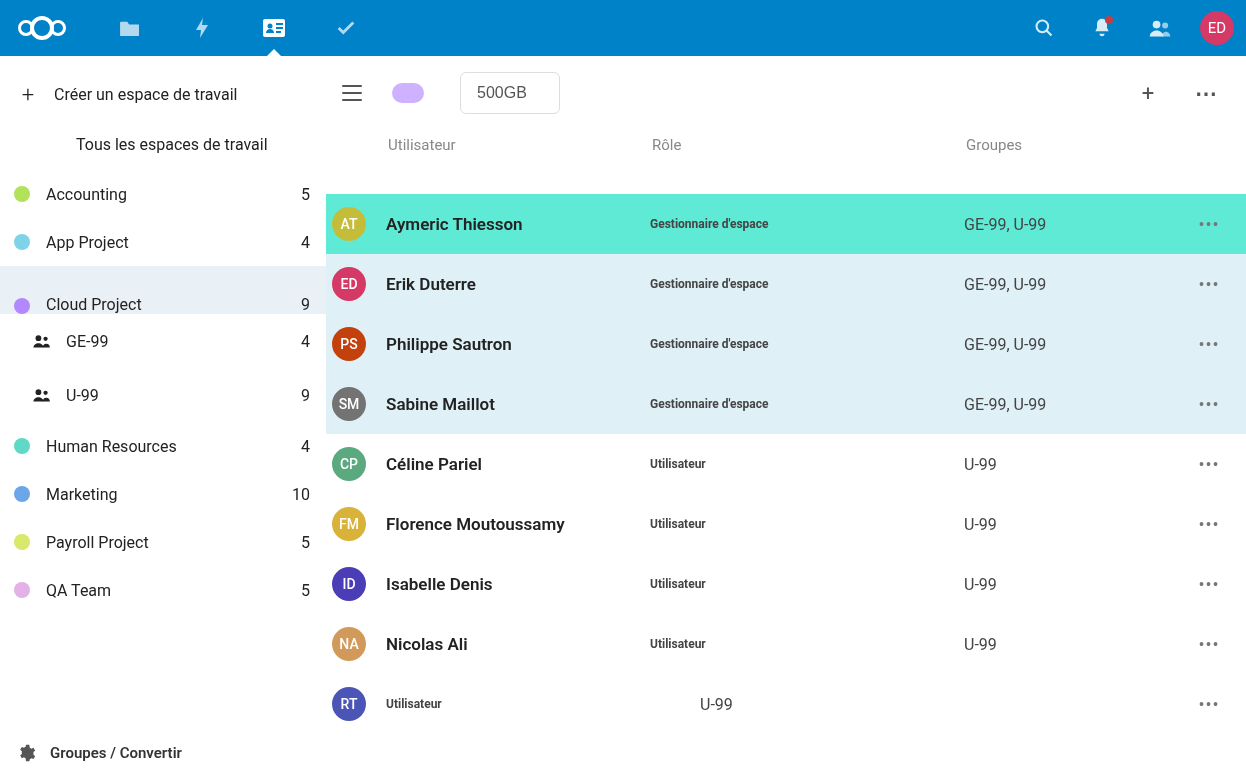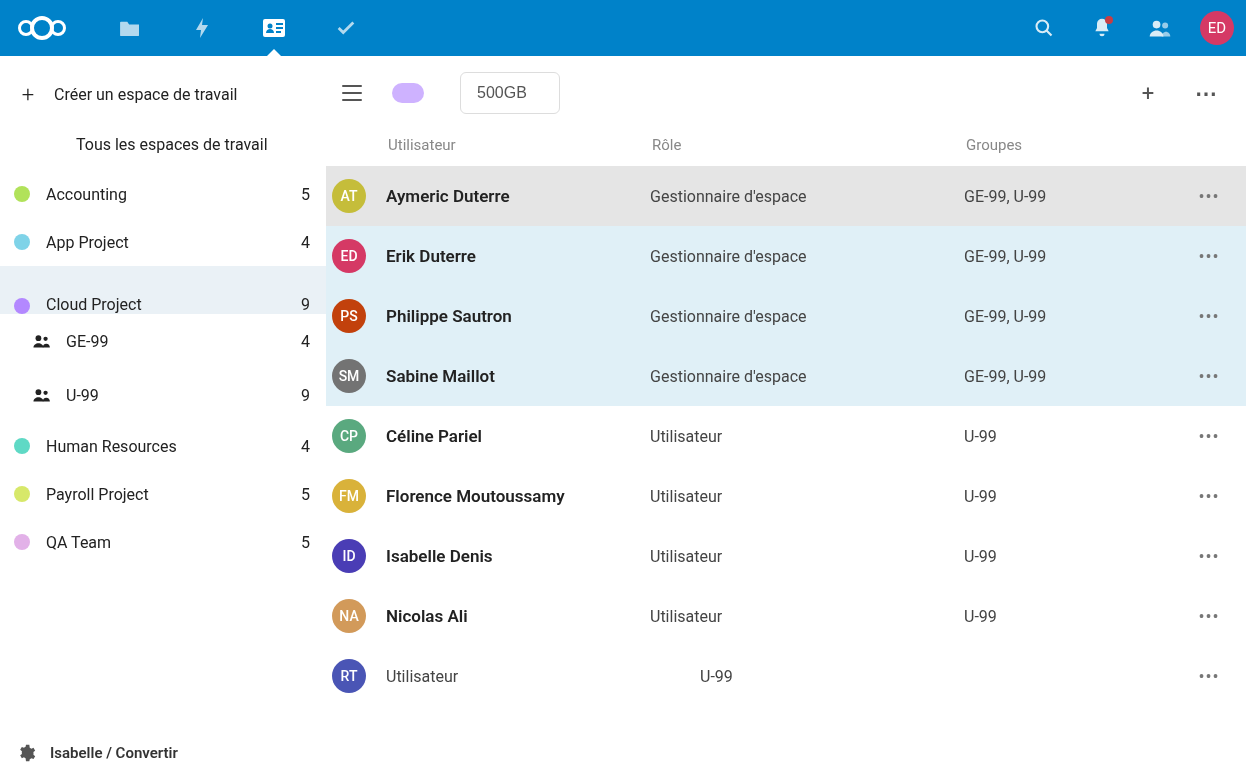--- a/index.html
+++ b/index.html
@@ -46,24 +46,24 @@
   .head-btn { width:32px; height:32px; display:flex; align-items:center; justify-content:center; cursor:pointer; color:#555; font-size:22px;}
 
   .cols { display:flex; padding: 6px 0 12px 62px; color:#888; font-size:15px;}
   .col-u { width: 264px; }
   .col-r { width: 314px; }
   .col-g { flex:1; }
 
   .rows { overflow:auto; }
   .urow { display:flex; align-items:center; height:60px; padding:0 22px 0 6px; border-top:0; }
   .urow.hl { background:#e0f0f7; }
-  .urow.sel { background:#e5e5e5; }
+  .urow.sel { background:#5eead4;margin-top:28px; }
   .uavatar { width:34px; height:34px; border-radius:50%; color:#fff; display:flex; align-items:center; justify-content:center; font-size:14px; font-weight:500; margin-right:20px; flex-shrink:0; margin-left:0;}
   .uname { width: 264px; font-size:17px; font-weight:600; color:#222;}
-  .urole { width: 314px; font-size:16px; color:#444;}
+  .urole { width: 314px; font-size:12px; color:#444;font-weight:bold;}
   .ugroups { flex:1; font-size:16px; color:#444;}
   .umore { width:30px; text-align:center; color:#777; cursor:pointer; font-size:18px; letter-spacing:1px;}
 
   svg { display:block; }
   .bell-dot { position:absolute; top:6px; right:7px; width:8px; height:8px; background:#e9322d; border-radius:50%;}
 </style>
 </head>
 <body>
 
 <div class="topbar">
@@ -173,38 +173,43 @@
         </div>
         <div class="sb-label">U-99</div>
         <div class="sb-count">9</div>
         </div>
         <div class="sb-row">
           <div class="sb-dot" style="background:#5fd9c5"></div>
     <div class="sb-label">Human Resources</div>
     <div class="sb-count">4</div>
         </div>
         <div class="sb-row">
+          <div class="sb-dot" style="background:#6aa6e8"></div>
+    <div class="sb-label">Marketing</div>
+    <div class="sb-count">10</div>
+        </div>
+        <div class="sb-row">
           <div class="sb-dot" style="background:#d7e86a"></div>
     <div class="sb-label">Payroll Project</div>
     <div class="sb-count">5</div>
         </div>
         <div class="sb-row">
           <div class="sb-dot" style="background:#e2b1e8"></div>
     <div class="sb-label">QA Team</div>
     <div class="sb-count">5</div>
         </div>
       </div>
 
     <div class="sb-footer">
       <span class="gear">
         <svg width="20" height="20" viewBox="0 0 24 24" fill="#555">
             <path d="M12 8a4 4 0 1 0 0 8 4 4 0 0 0 0-8zm9 4a7 7 0 0 0-.1-1.2l2.1-1.6-2-3.4-2.5 1a7 7 0 0 0-2-1.2L16 2h-4l-.5 2.6a7 7 0 0 0-2 1.2l-2.5-1-2 3.4 2.1 1.6A7 7 0 0 0 7 12c0 .4 0 .8.1 1.2L5 14.8l2 3.4 2.5-1a7 7 0 0 0 2 1.2L12 22h4l.5-2.6a7 7 0 0 0 2-1.2l2.5 1 2-3.4-2.1-1.6c.1-.4.1-.8.1-1.2z"></path>
           </svg>
       </span>
-      <span style="font-weight:600;">Isabelle / Convertir</span>
+      <span style="font-weight:600;">Groupes / Convertir</span>
     </div>
   </div>
 
   <div class="main">
     <div class="main-head">
       <div class="hamburger">
           <span></span>
           <span></span>
           <span></span>
         </div>
@@ -218,21 +223,21 @@
 
     <div class="cols">
       <div class="col-u">Utilisateur</div>
       <div class="col-r">Rôle</div>
       <div class="col-g">Groupes</div>
     </div>
 
     <div class="rows" id="user-rows">
         <div class="urow sel">
           <div class="uavatar" style="background:#c5bd3a">AT</div>
-    <div class="uname">Aymeric Duterre</div>
+    <div class="uname">Aymeric Thiesson</div>
     <div class="urole">Gestionnaire d'espace</div>
     <div class="ugroups">GE-99, U-99</div>
     <div class="umore">•••</div>
         </div>
         <div class="urow hl">
           <div class="uavatar" style="background:#d53965">ED</div>
     <div class="uname">Erik Duterre</div>
     <div class="urole">Gestionnaire d'espace</div>
     <div class="ugroups">GE-99, U-99</div>
     <div class="umore">•••</div>

